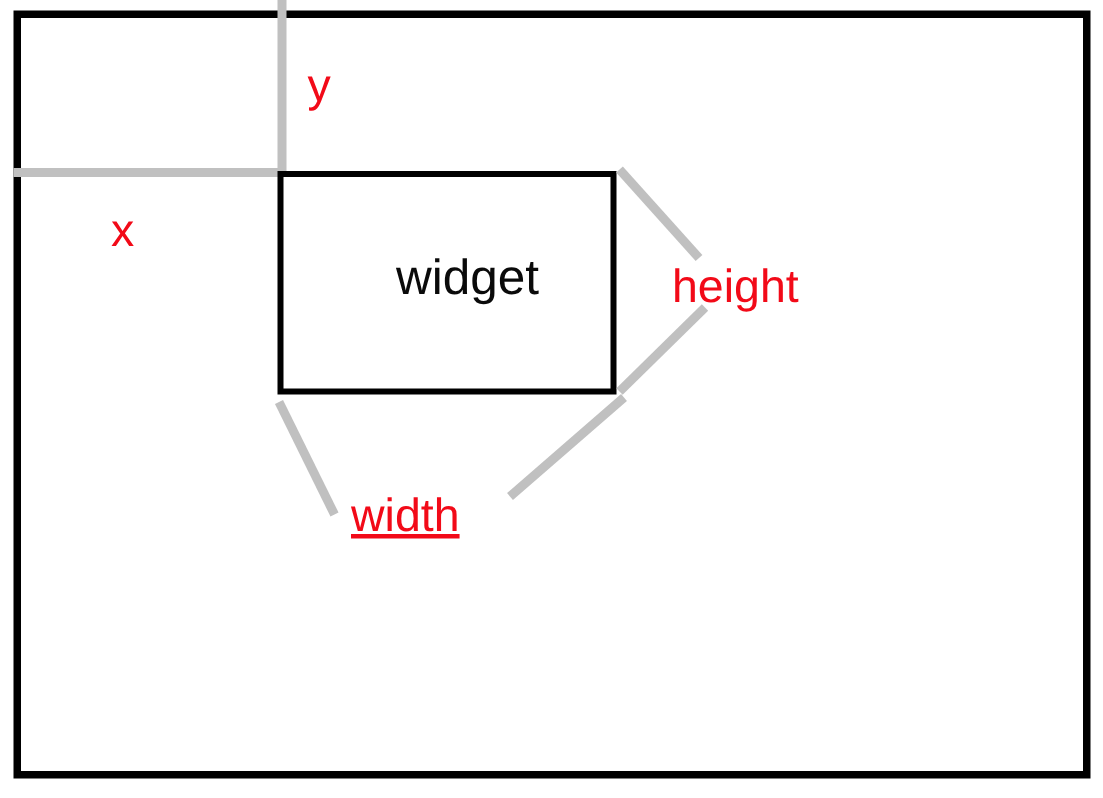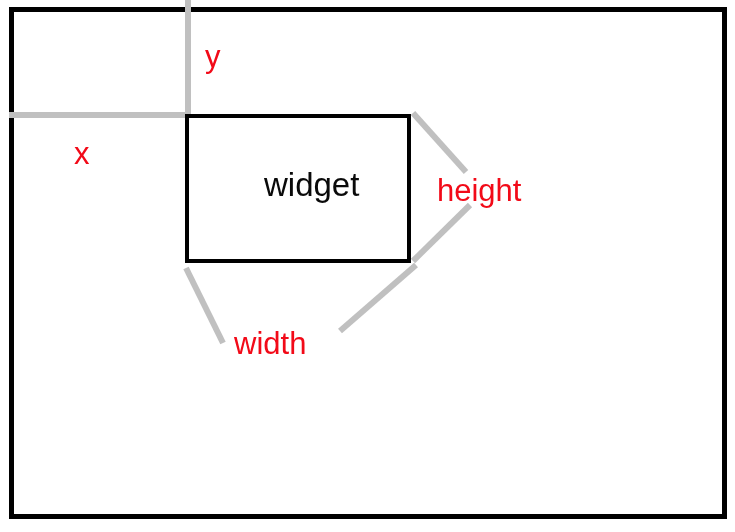--- a/index.html
+++ b/index.html
@@ -37,22 +37,22 @@
     font-size: 31px;
   }
   .label-black {
     color: #0a0a0a;
     font-size: 33px;
     margin-left: 28px;
   }
   
   .lbl-y      { left: 205px; top: 41px;  }
   .lbl-x      { left: 74px;  top: 138px; }
-  .lbl-height { left: 437px; top: 175px; }
-  .lbl-width  { left: 234px; top: 328px; }
+  .lbl-height { left: 448px; top: 175px; }
+  .lbl-width  { left: 234px; top: 328px; text-decoration: underline; }
   .lbl-widget { left: 236px; top: 168px; }
 </style>
 </head>
 <body>
 
 <div id="canvas" style="background: rgb(255, 255, 255);">
 
   <svg id="diagram-svg" viewBox="0 0 735 532" xmlns="http://www.w3.org/2000/svg">
 
     <rect id="outer-frame" x="11.5" y="9.5" width="713" height="507" fill="none" stroke="#000000" stroke-width="5"></rect>

